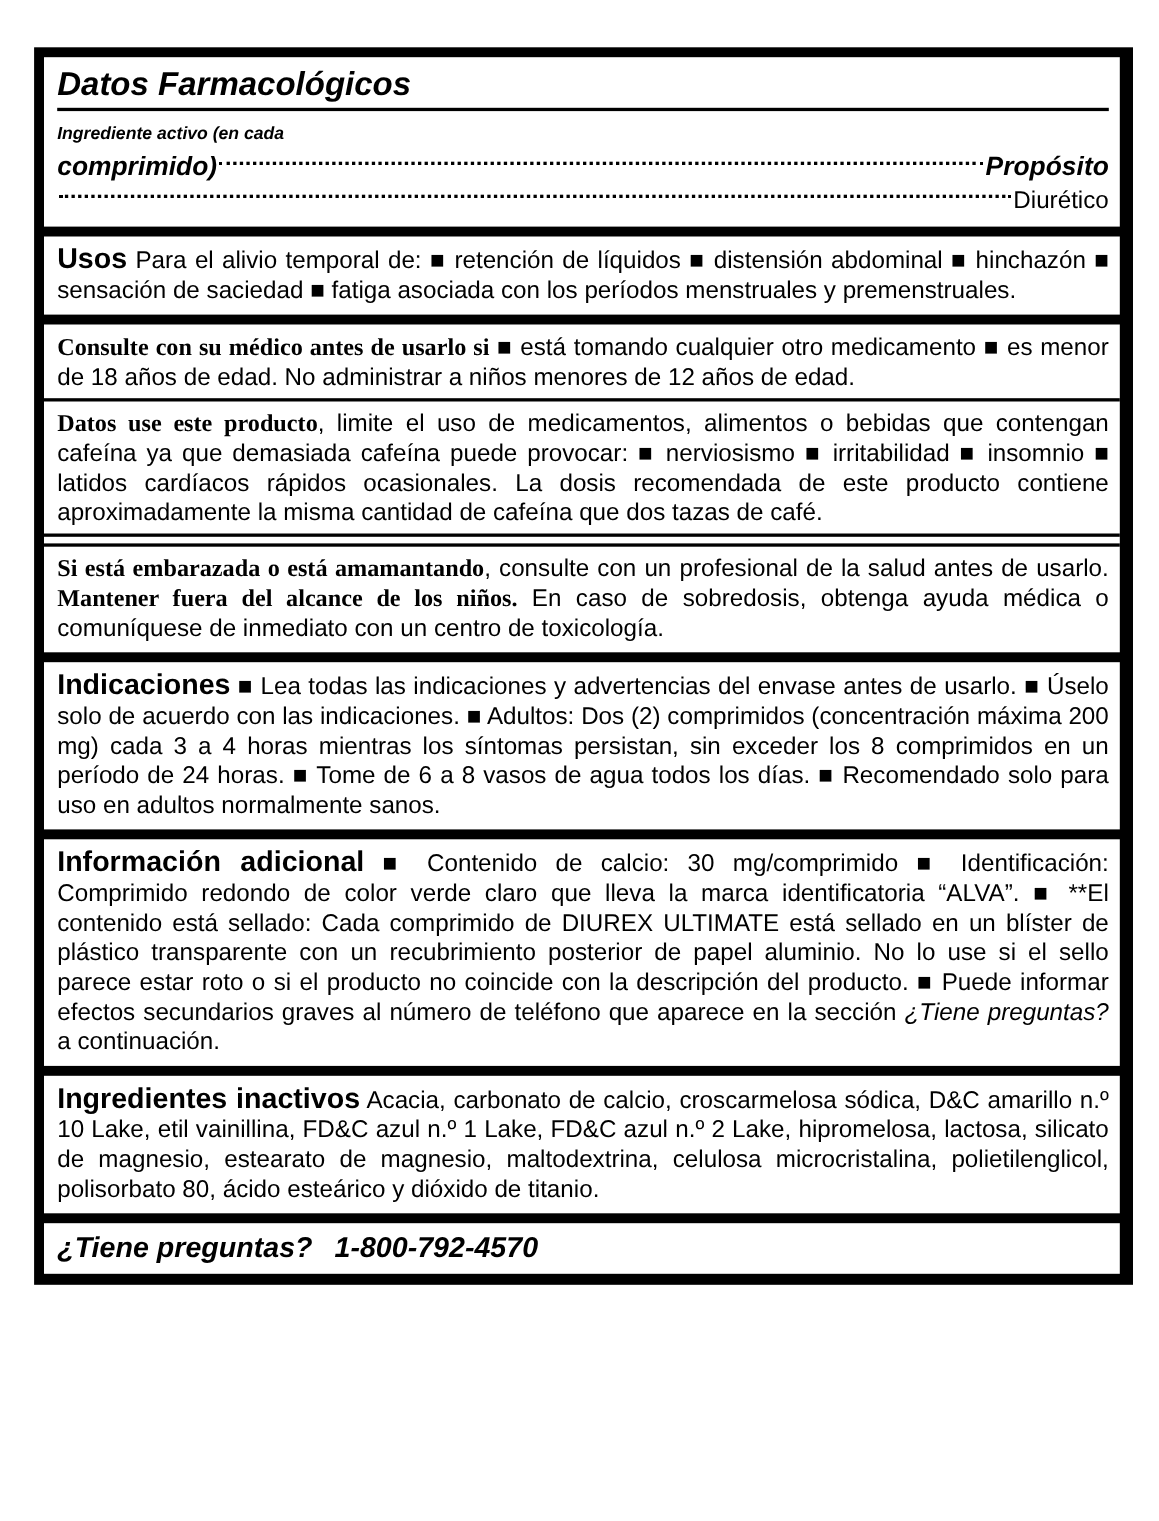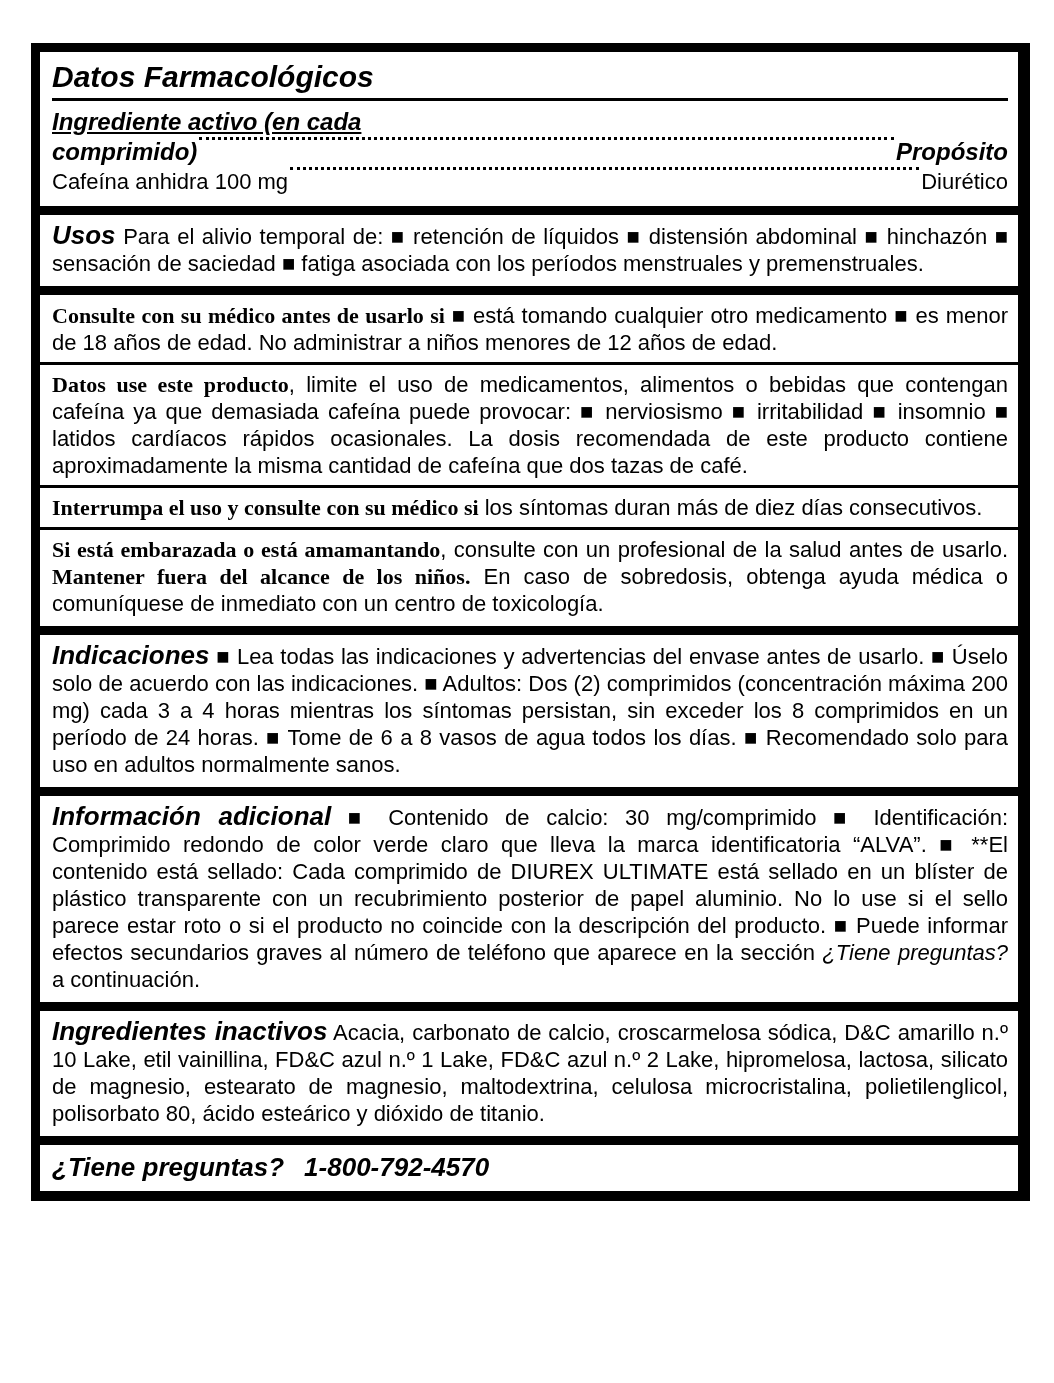--- a/index.html
+++ b/index.html
@@ -45,42 +45,40 @@
     font-style: italic;
   }
   .rule {
     height: 0;
     border-bottom: 3px solid #000000;
   }
   .title-rule { margin: 3px 0 6px 0; }
   .warn-rule { margin: 6px -10px 6px -12px; }
   .inline-heading {
     font-weight: 700;
-    font-style: italic;
     font-size: 26px;
   }
   .standalone-heading {
     font-weight: 700;
     font-style: italic;
     font-size: 26px;
     line-height: 31px;
     margin: 0;
   }
   .b { font-weight: 700; font-family: Liberation Serif, serif; }
   .i { font-style: italic; }
   .ai-line1 {
     font-weight: 700;
     font-style: italic;
-    font-size: 24px;
+    font-size: 16px;
     line-height: 30px;
-    text-decoration: underline;
   }
   .leader-row {
     display: flex;
-    align-items: flex-start;
+    align-items: center;
     line-height: 30px;
   }
   .leader-row.bold-italic span.edge {
     font-weight: 700;
     font-style: italic;
     font-size: 24px;
   }
   .leader {
     flex: 1;
     border-bottom: 3px dotted #000000;
@@ -108,44 +106,40 @@
     <div class="box">
       <h1 class="label-title">Datos Farmacológicos</h1>
       <div class="rule title-rule"></div>
       <div class="ai-line1">Ingrediente activo (en cada</div>
       <div class="leader-row bold-italic">
         <span class="edge">comprimido)</span>
         <span class="leader"></span>
         <span class="edge">Propósito</span>
       </div>
       <div class="leader-row">
-        <span>Cafeína anhidra 100 mg</span>
         <span class="leader"></span>
         <span>Diurético</span>
       </div>
     </div>
 
     <div class="box">
       <p>
         <span class="inline-heading">Usos</span><span> Para el alivio temporal de: ■ retención de líquidos ■ distensión abdominal ■ hinchazón ■ sensación de saciedad ■ fatiga asociada con los períodos menstruales y premenstruales.</span>
       </p>
     </div>
 
     <div class="box">
       <p>
         <span class="b">Consulte con su médico antes de usarlo si</span><span> ■ está tomando cualquier otro medicamento ■ es menor de 18 años de edad. No administrar a niños menores de 12 años de edad.</span>
       </p>
       <div class="rule warn-rule"></div>
       <p>
         <span class="b">Datos use este producto</span><span>, limite el uso de medicamentos, alimentos o bebidas que contengan cafeína ya que demasiada cafeína puede provocar: ■ nerviosismo ■ irritabilidad ■ insomnio ■ latidos cardíacos rápidos ocasionales. La dosis recomendada de este producto contiene aproximadamente la misma cantidad de cafeína que dos tazas de café.</span>
       </p>
       <div class="rule warn-rule"></div>
-      <p>
-        <span class="b">Interrumpa el uso y consulte con su médico si</span><span> los síntomas duran más de diez días consecutivos.</span>
-      </p>
       <div class="rule warn-rule"></div>
       <p>
         <span class="b">Si está embarazada o está amamantando</span><span>, consulte con un profesional de la salud antes de usarlo. </span><span class="b">Mantener fuera del alcance de los niños.</span><span> En caso de sobredosis, obtenga ayuda médica o comuníquese de inmediato con un centro de toxicología.</span>
       </p>
     </div>
 
     <div class="box">
       <p>
         <span class="inline-heading">Indicaciones</span><span> ■ Lea todas las indicaciones y advertencias del envase antes de usarlo. ■ Úselo solo de acuerdo con las indicaciones. ■ Adultos: Dos (2) comprimidos (concentración máxima 200 mg) cada 3 a 4 horas mientras los síntomas persistan, sin exceder los 8 comprimidos en un período de 24 horas. ■ Tome de 6 a 8 vasos de agua todos los días. ■ Recomendado solo para uso en adultos normalmente sanos.</span>
       </p>

